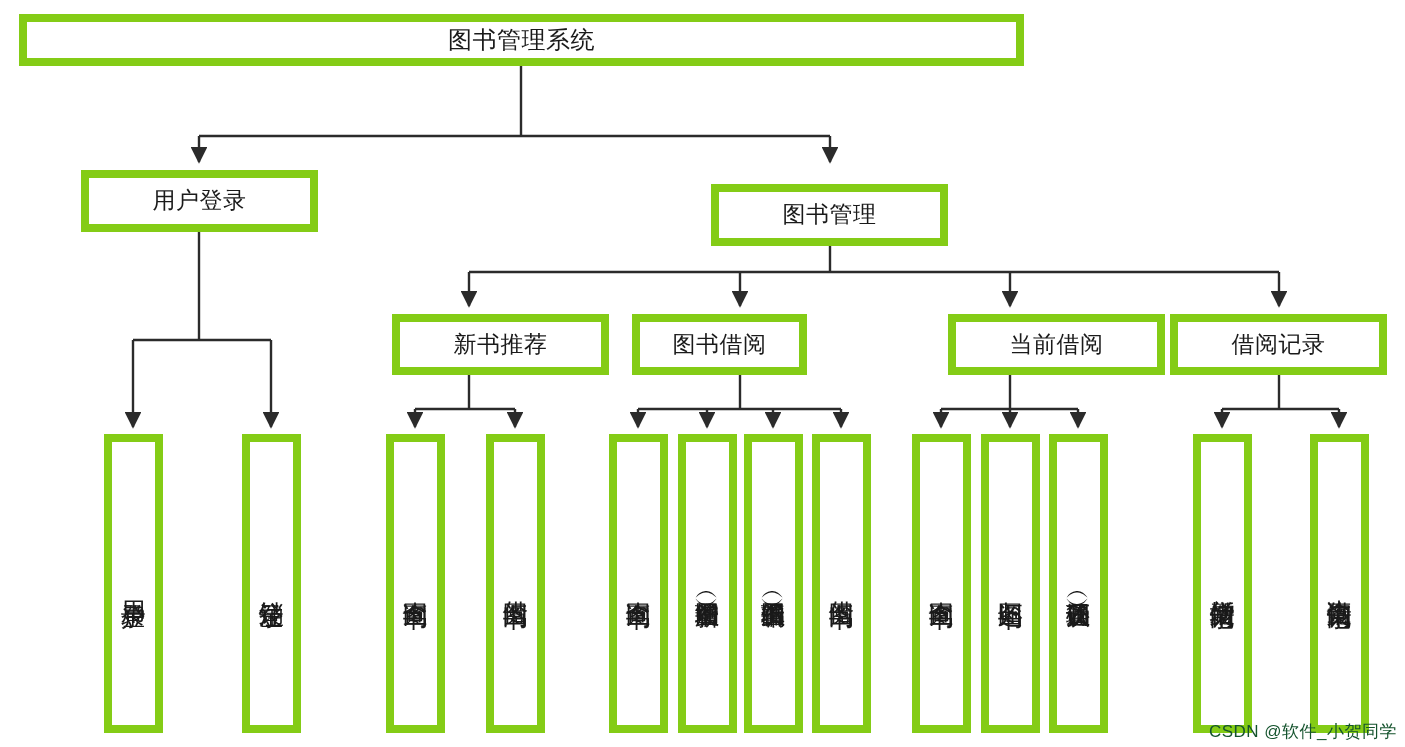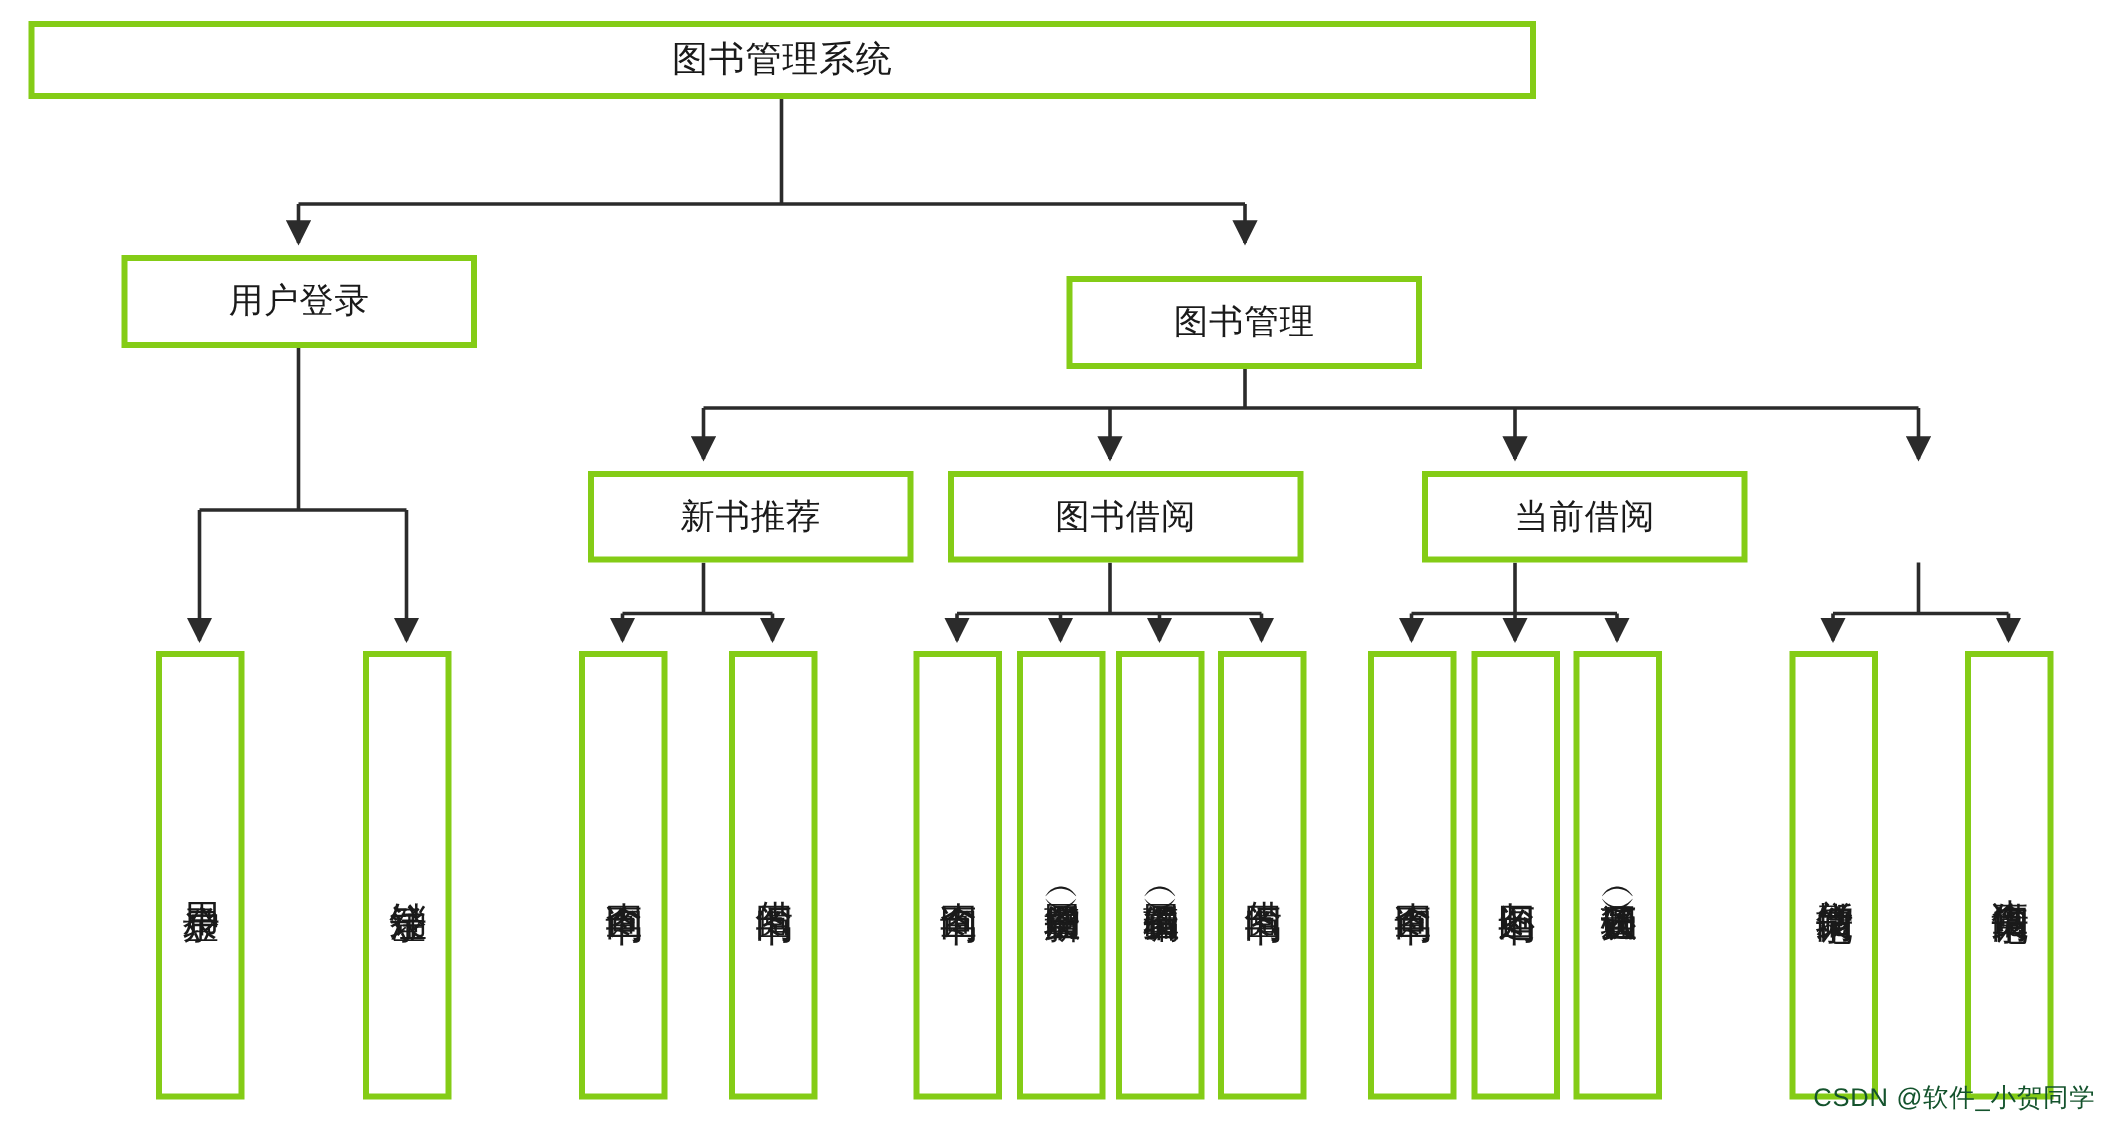--- a/index.html
+++ b/index.html
@@ -21,21 +21,21 @@
     position: absolute;
     left: 0;
     top: 0;
     width: 1405px;
     height: 747px;
     pointer-events: none;
   }
   .node {
     position: absolute;
     box-sizing: border-box;
-    border: 4px solid #84cc16;
+    border: 8px solid #84cc16;
     background: #ffffff;
     display: flex;
     align-items: center;
     justify-content: center;
     color: #1a1a1a;
   }
   .node-h {
     font-size: 23px;
     letter-spacing: 0.5px;
     line-height: 1.1;
@@ -135,26 +135,29 @@
   <div class="node node-h" style="left:81px; top:170px; width:237px; height:62px;">
     <span>用户登录</span>
   </div>
   <div class="node node-h" style="left:711px; top:184px; width:237px; height:62px;">
     <span>图书管理</span>
   </div>
 
   <div class="node node-h" style="left:361px; top:314px; width:217px; height:61px;margin-left:31px;">
     <span>新书推荐</span>
   </div>
-  <div class="node node-h" style="left:632px; top:314px; width:237px; height:61px;">
+  <div class="node node-h" style="left:632px; top:314px; width:175px; height:61px;">
     <span>图书借阅</span>
   </div>
   <div class="node node-h" style="left:902px; top:314px; width:217px; height:61px;margin-left:46px;">
     <span>当前借阅</span>
   </div>
+  <div class="node node-h" style="left:1170px; top:314px; width:217px; height:61px;">
+    <span>借阅记录</span>
+  </div>
 
   <div class="node node-v" style="left:104px; top:434px; width:59px; height:299px;">
     <span class="vlabel">用户登录</span>
   </div>
   <div class="node node-v" style="left:242px; top:434px; width:59px; height:299px;">
     <span class="vlabel">注销登录</span>
   </div>
 
   <div class="node node-v" style="left:386px; top:434px; width:59px; height:299px;">
     <span class="vlabel">查询图书</span>

